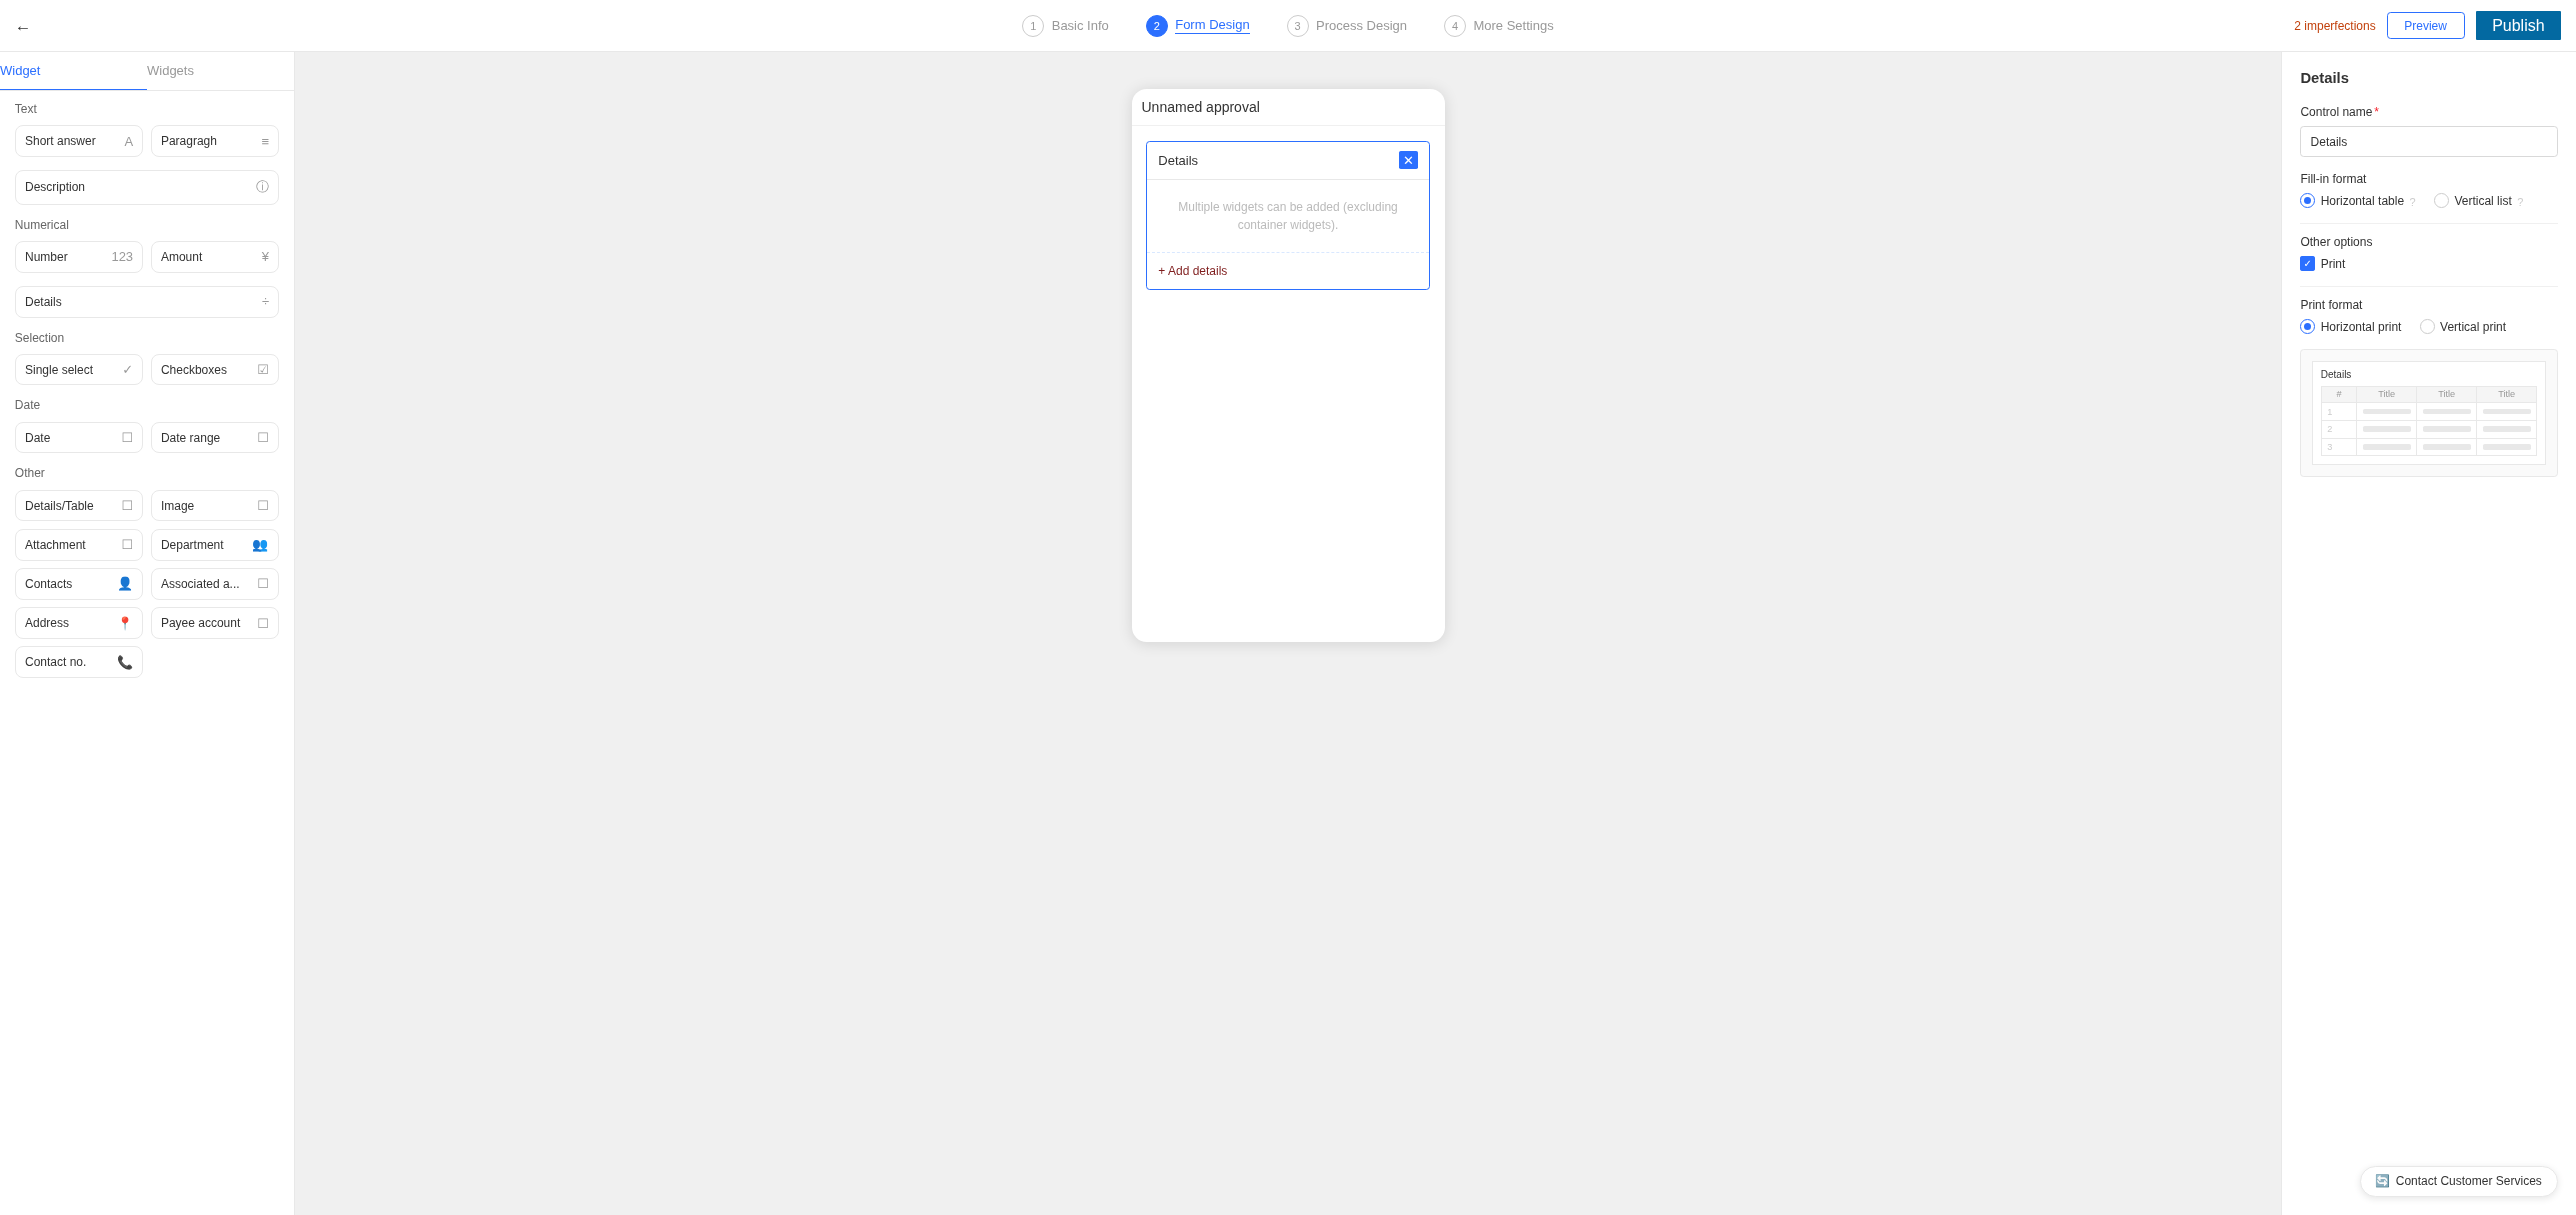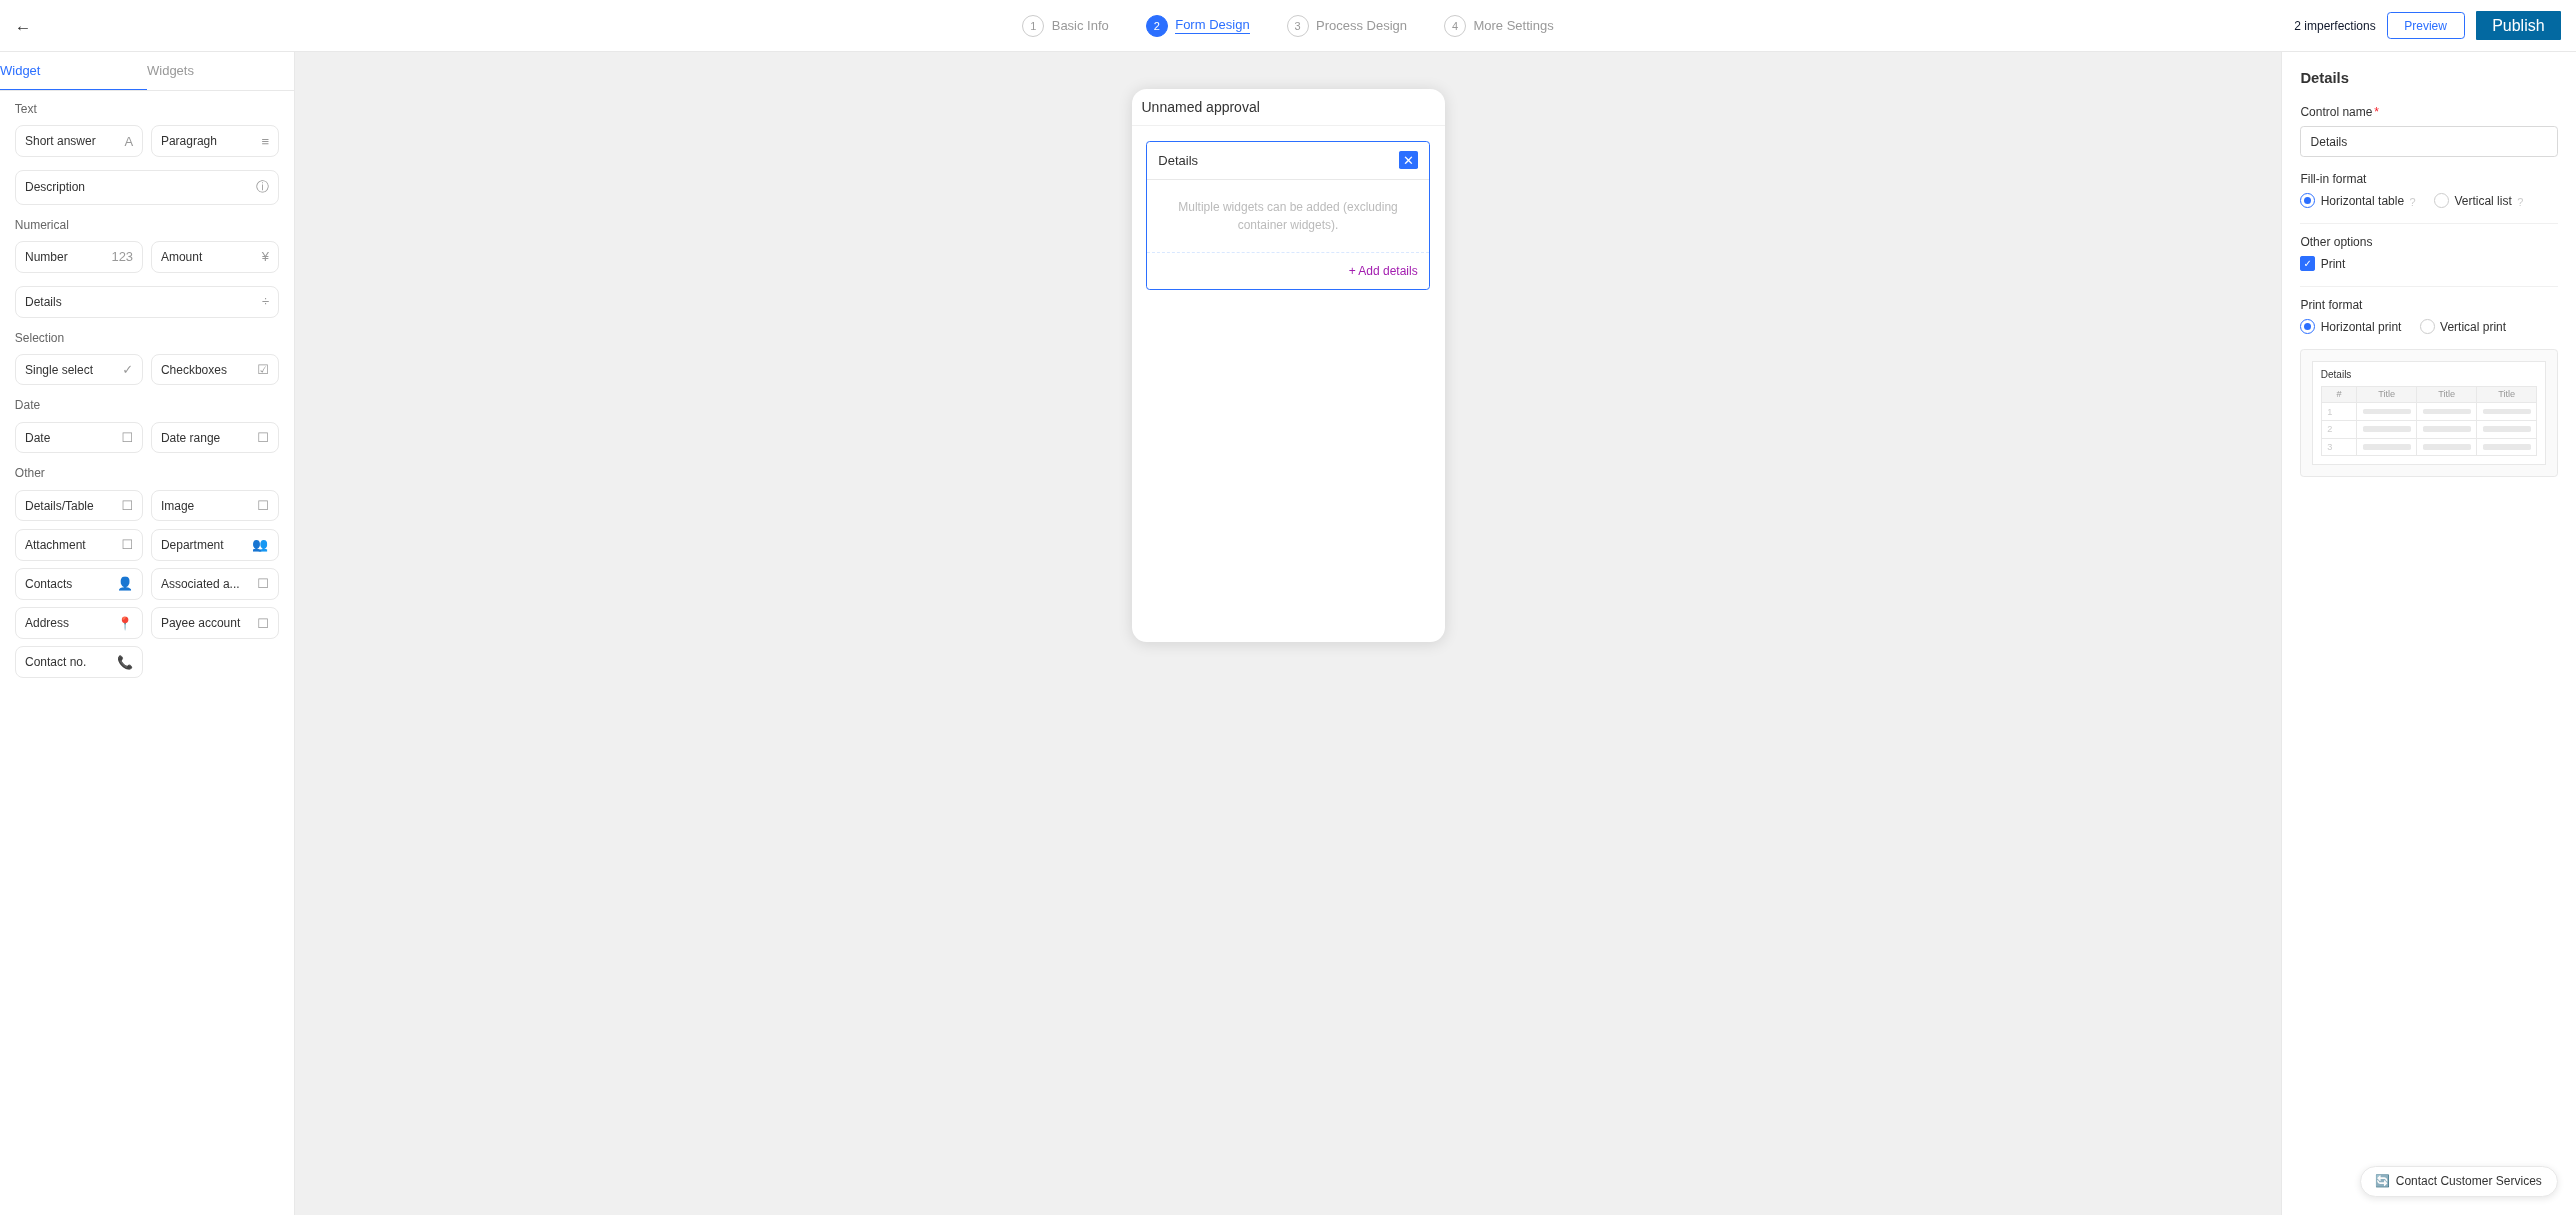--- a/index.html
+++ b/index.html
@@ -27,21 +27,21 @@
     }
     .nav-step.active { color: #2b6fff; }
     .nav-step.active .step-num {
       background: #2b6fff; color: #fff; border-color: #2b6fff;
     }
     .nav-step.active .step-label { border-bottom: 1.8px solid #2b6fff; padding-bottom: 1.8px; }
     .nav-right {
       position: absolute; right: 14.8px;
       display: flex; align-items: center; gap: 11px;
     }
-    .imperfections { color: #0f172a; font-size: 12px; cursor: pointer; }
+    .imperfections { color: #c2410c; font-size: 12px; cursor: pointer; }
     .btn-preview {
       padding: 5.5px 16.6px; border: 0.9px solid #2b6fff; color: #2b6fff;
       background: #fff; border-radius: 3.7px; cursor: pointer; font-size: 12px;
     }
     .btn-publish {
       padding: 5.5px 16.6px; background: #0369a1; color: #fff;
       border: none; border-radius: 1px; cursor: pointer; font-size: 16px;
     }
 
     
@@ -92,21 +92,21 @@
     }
     .details-close {
       background: #2b6fff; color: #fff; border: none;
       width: 18.4px; height: 18.4px; border-radius: 1.8px;
       cursor: pointer; font-size: 13px; display: flex; align-items: center; justify-content: center;
     }
     .details-hint {
       padding: 18.4px 11px; color: #bbb; font-size: 12px; text-align: center; line-height: 1.5;
     }
     .add-details {
-      text-align: right; padding: 11px; color: #a21caf; font-size: 12px;
+      text-align: left; padding: 11px; color: #7f1d1d; font-size: 12px;
       border-top: 0.9px dashed #d9e8ff; cursor: pointer;
     }
 
     
     .right-panel {
       width: 295px; background: #fff; border-left: 0.9px solid #e8e8e8;
       overflow-y: auto; flex-shrink: 0; padding: 18.4px;
     }
     .panel-title { font-size: 14.8px; font-weight: 600; margin-bottom: 18.4px; }
     .field-label { font-size: 12px; color: #333; margin-bottom: 7.4px; }

